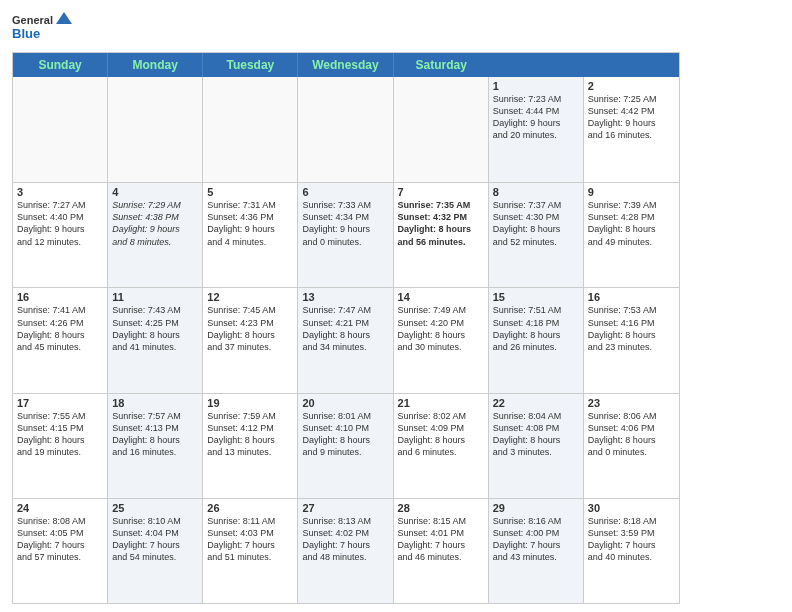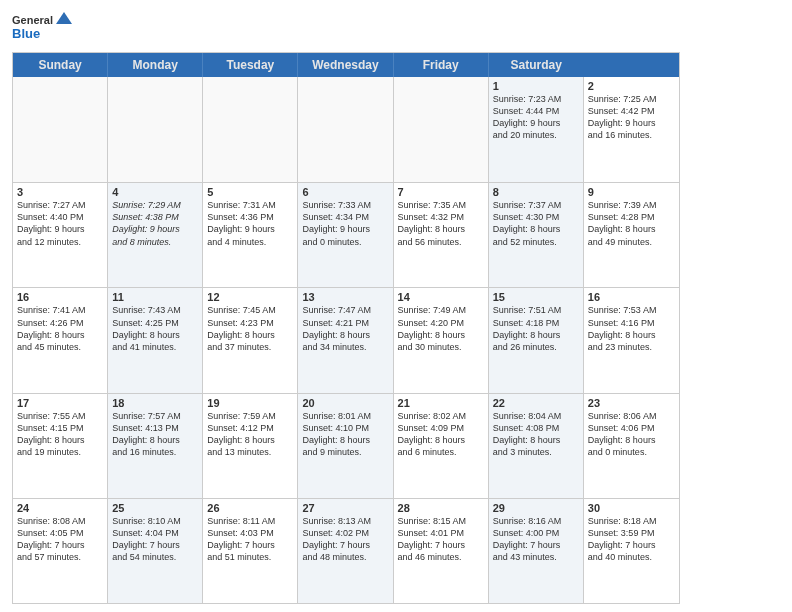--- a/index.html
+++ b/index.html
@@ -45,21 +45,21 @@
       display: flex;
       flex-direction: column;
       border: 1px solid #ccc;
     }
     .cal-header {
       display: grid;
       grid-template-columns: repeat(7, 1fr);
       background: #2e6db4;
     }
     .cal-header-cell {
-      color: #e5e5e5;
+      color: #86efac;
       font-size: 12px;
       font-weight: bold;
       text-align: center;
       padding: 5px 2px;
       border-right: 1px solid #4a82c0;
     }
     .cal-header-cell:last-child { border-right: none; }
     .cal-body {
       flex: 1;
       display: grid;
@@ -111,21 +111,20 @@
       <div class="location"></div>
     </div>
   </div>
 
   <div class="calendar">
     <div class="cal-header">
     <div class="cal-header-cell">Sunday</div>
         <div class="cal-header-cell">Monday</div>
         <div class="cal-header-cell">Tuesday</div>
         <div class="cal-header-cell">Wednesday</div>
-        <div class="cal-header-cell">Friday</div>
         <div class="cal-header-cell">Saturday</div>
       </div>
     <div class="cal-body">
     <div class="cal-week">
           <div class="cal-cell empty"></div>
           <div class="cal-cell empty"></div>
           <div class="cal-cell empty"></div>
           <div class="cal-cell empty"></div>
           <div class="cal-cell empty"></div>
           <div class="cal-cell shaded">
@@ -167,21 +166,21 @@
           </div>
           <div class="cal-cell shaded">
             <span class="day-num">6</span>
             <div class="day-info" style="white-space: pre-line;">Sunrise: 7:33 AM
 Sunset: 4:34 PM
 Daylight: 9 hours
 and 0 minutes.</div>
           </div>
           <div class="cal-cell">
             <span class="day-num">7</span>
-            <div class="day-info" style="white-space: pre-line;">Sunrise: 7:35 AM
+            <div class="day-info" style="white-space: pre-line; font-weight: bold;">Sunrise: 7:35 AM
 Sunset: 4:32 PM
 Daylight: 8 hours
 and 56 minutes.</div>
           </div>
           <div class="cal-cell shaded">
             <span class="day-num">8</span>
             <div class="day-info" style="white-space: pre-line;">Sunrise: 7:37 AM
 Sunset: 4:30 PM
 Daylight: 8 hours
 and 52 minutes.</div>

